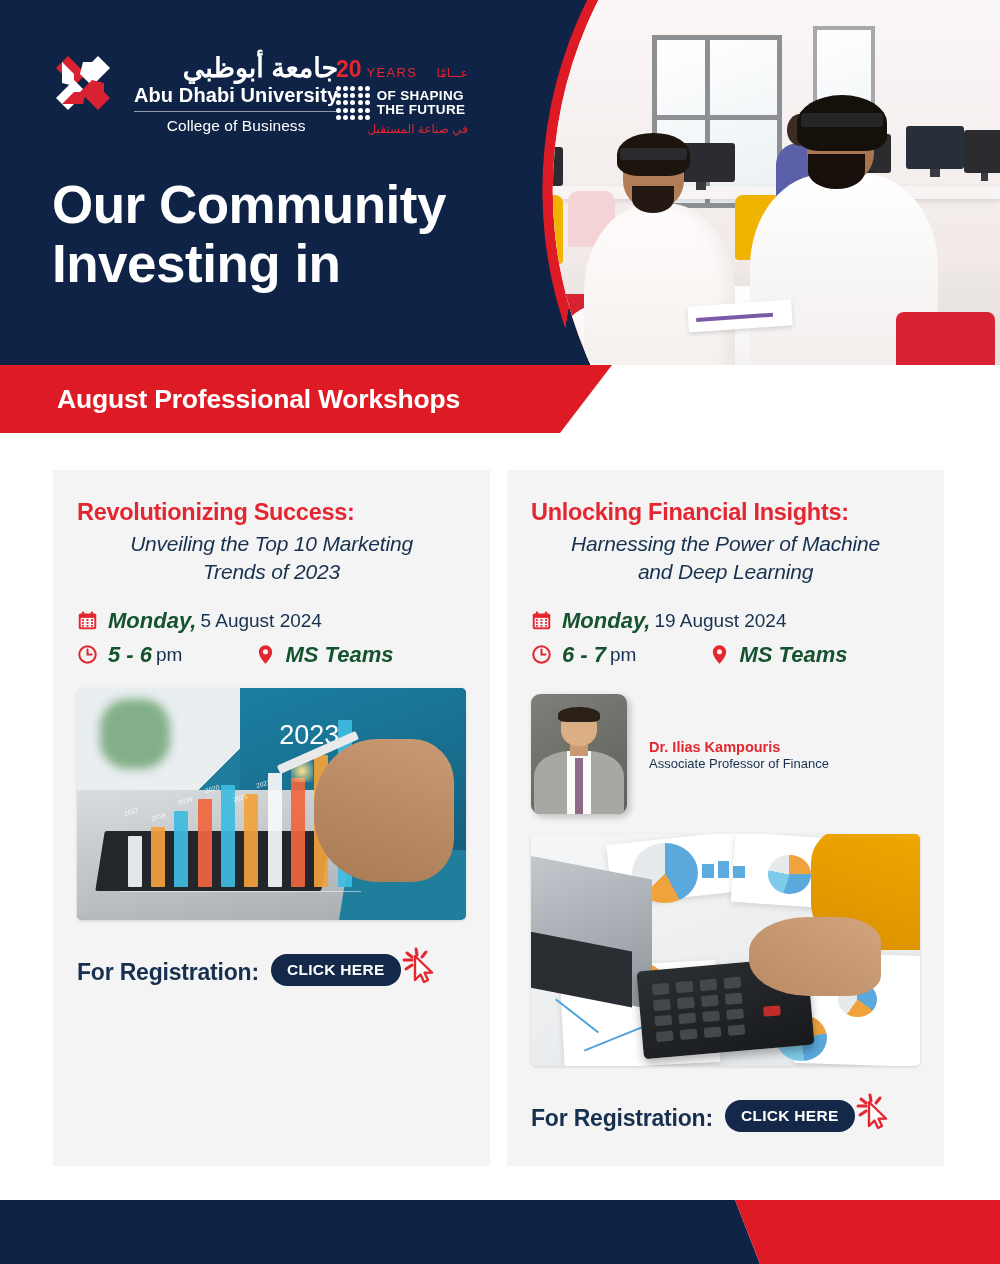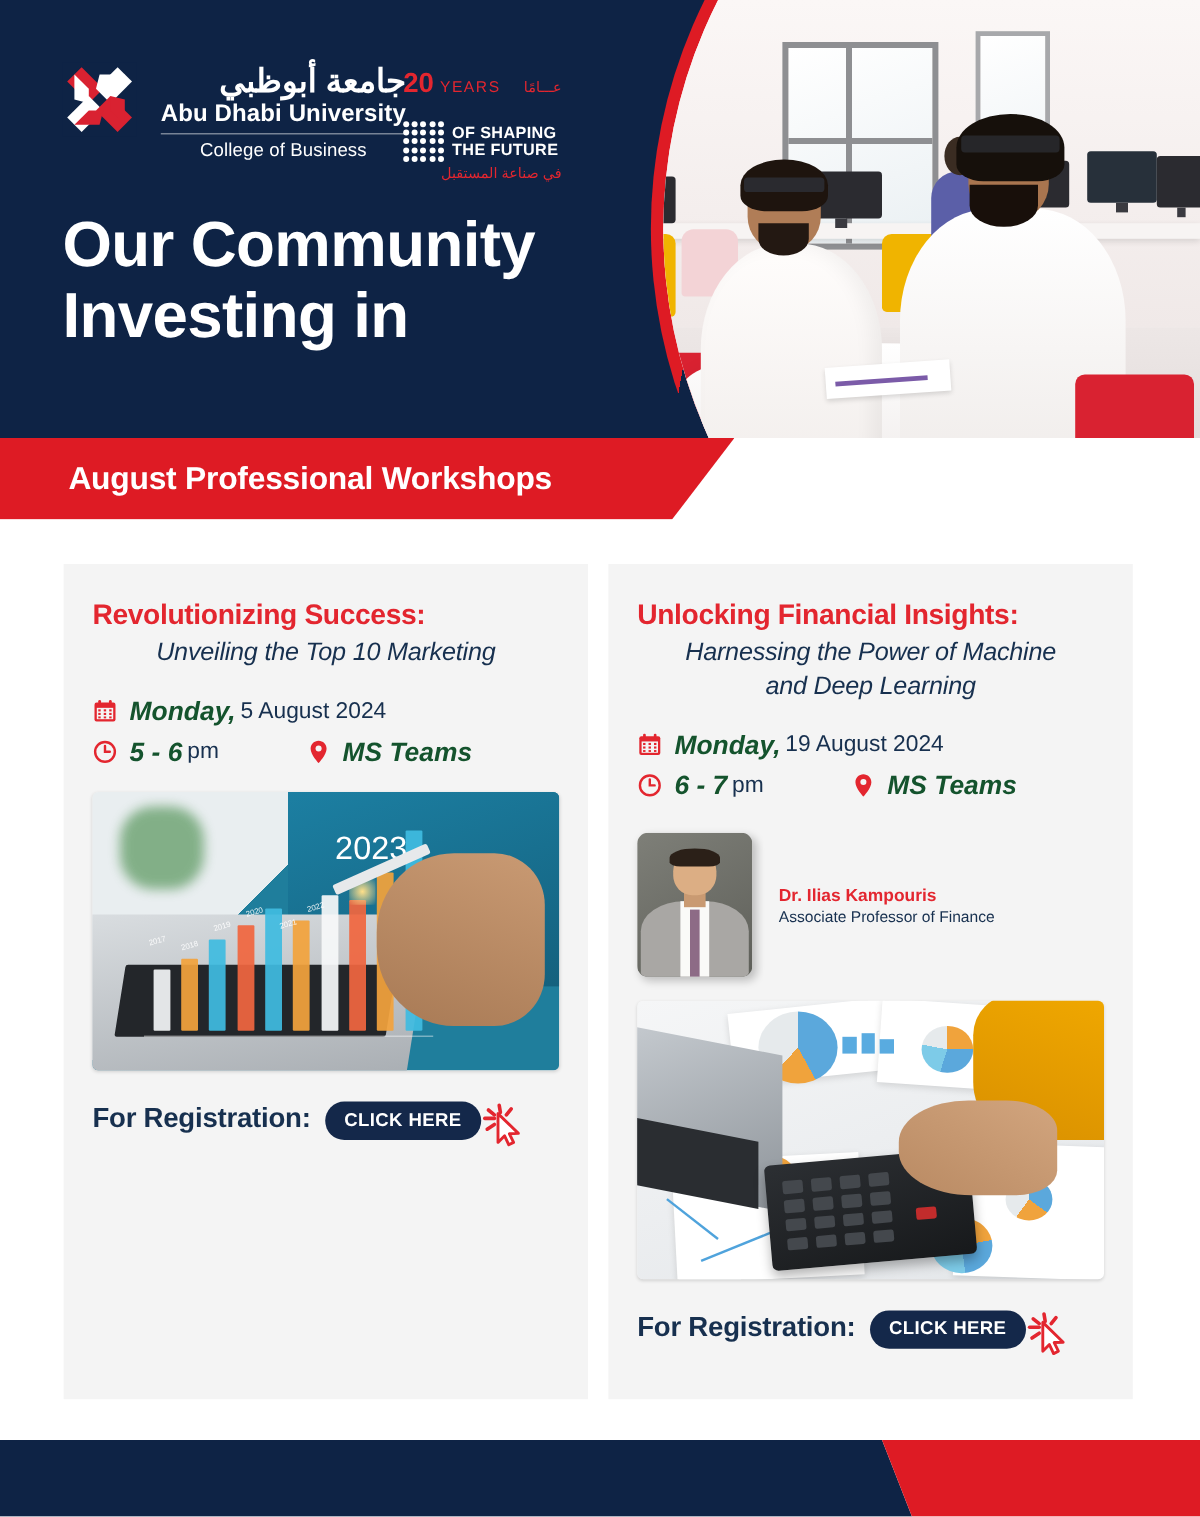--- a/index.html
+++ b/index.html
@@ -113,21 +113,21 @@
   }
   .adu-en { color:#fff; font-size:20px; font-weight:bold; line-height:1.2; margin-top:1px; letter-spacing:.1px;}
   .adu-rule { width:100%; height:1px; background:rgba(255,255,255,.55); margin:4px 0 5px; }
   .adu-sub { color:#fff; font-size:15.5px; text-align:center; letter-spacing:.1px; }
 
   .anniv { position:absolute; left:336px; top:58px; width:132px; }
   .anniv-top { display:flex; align-items:baseline; gap:5px; }
   .anniv-20 { color:#E3262F; font-size:23px; font-weight:bold; line-height:1; }
   .anniv-years { color:#E3262F; font-size:13px; letter-spacing:1.3px; line-height:1; }
   .anniv-aamaan { color:#E3262F; font-size:12px; direction:rtl; line-height:1; margin-left:auto;}
-  .anniv-mid { display:flex; align-items:center; gap:7px; margin-top:20px; }
+  .anniv-mid { display:flex; align-items:center; gap:7px; margin-top:5px; }
   .dotgrid { display:grid; grid-template-columns:repeat(5,5px); grid-template-rows:repeat(5,5px); gap:2.2px; flex:none;}
   .dotgrid i { display:block; width:5px; height:5px; background:#fff; border-radius:50%; }
   .anniv-lines { color:#fff; font-size:13.5px; font-weight:bold; line-height:1.04; letter-spacing:.3px; }
   .anniv-ar2 { color:#E3262F; font-size:12px; direction:rtl; text-align:right; margin-top:2px; }
 
   .headline {
     position:absolute; left:52px; top:175px;
     color:#fff; font-size:53px; font-weight:bold; line-height:1.12; letter-spacing:-.5px;
   }
 
@@ -230,21 +230,21 @@
                background:linear-gradient(210deg,#D2A57E,#B98A63); border-radius:44% 32% 26% 46%;}
   .sc2 .calc { position:absolute; left:28%; top:56%; width:44%; height:38%;
                background:linear-gradient(165deg,#2C2F33,#17191B);
                border-radius:5px; transform:rotate(-5deg); box-shadow:0 5px 10px rgba(0,0,0,.3);}
   .sc2 .calc i{position:absolute; width:10%; height:12%; background:#44484D; border-radius:2px;}
   .sc2 .pie  { position:absolute; border-radius:50%;}
   .sc2 .line { position:absolute; height:2px; background:#4FA3DC; }
   .sc2 .vb   { position:absolute; background:#59ABE0; }
 
   
-  .reg { display:flex; align-items:flex-start; gap:12px; margin-top:26px; }
+  .reg { display:flex; align-items:flex-end; gap:12px; margin-top:26px; }
   .reg-label { color:#17304F; font-size:23px; font-weight:bold; letter-spacing:-.2px;}
   .reg-btn {
     background:#14284A; color:#fff; font-size:15.5px; font-weight:bold;
     padding:7px 16px; border-radius:16px; letter-spacing:.3px; position:relative;
   }
   .cursor-ic { position:relative; width:40px; height:40px; margin-left:-14px; }
 
   
   .footer { position:absolute; left:0; bottom:0; width:1000px; height:64px; }
   .footer-navy { position:absolute; inset:0; background:#0E2345;
@@ -379,20 +379,21 @@
 <div class="banner">
   <div class="banner-text">August Professional Workshops</div>
 </div>
 
 <div class="cards">
 
   <div class="card card-left">
     <div class="c-title">Revolutionizing Success:</div>
     <div class="c-sub">
       <div>Unveiling the Top 10 Marketing</div>
+      <div>Trends of 2023</div>
     </div>
 
     <div class="meta">
       <div class="meta-row">
         <svg class="ic" width="21" height="21" viewBox="0 0 24 24">
           <rect x="2" y="4" width="20" height="18" rx="2" fill="#E3262F"></rect>
           <rect x="4.2" y="9" width="15.6" height="10.8" fill="#F4F4F4"></rect>
           <rect x="5.6" y="1.6" width="2.6" height="4.6" rx="1.2" fill="#E3262F"></rect>
           <rect x="15.8" y="1.6" width="2.6" height="4.6" rx="1.2" fill="#E3262F"></rect>
           <g fill="#E3262F">

